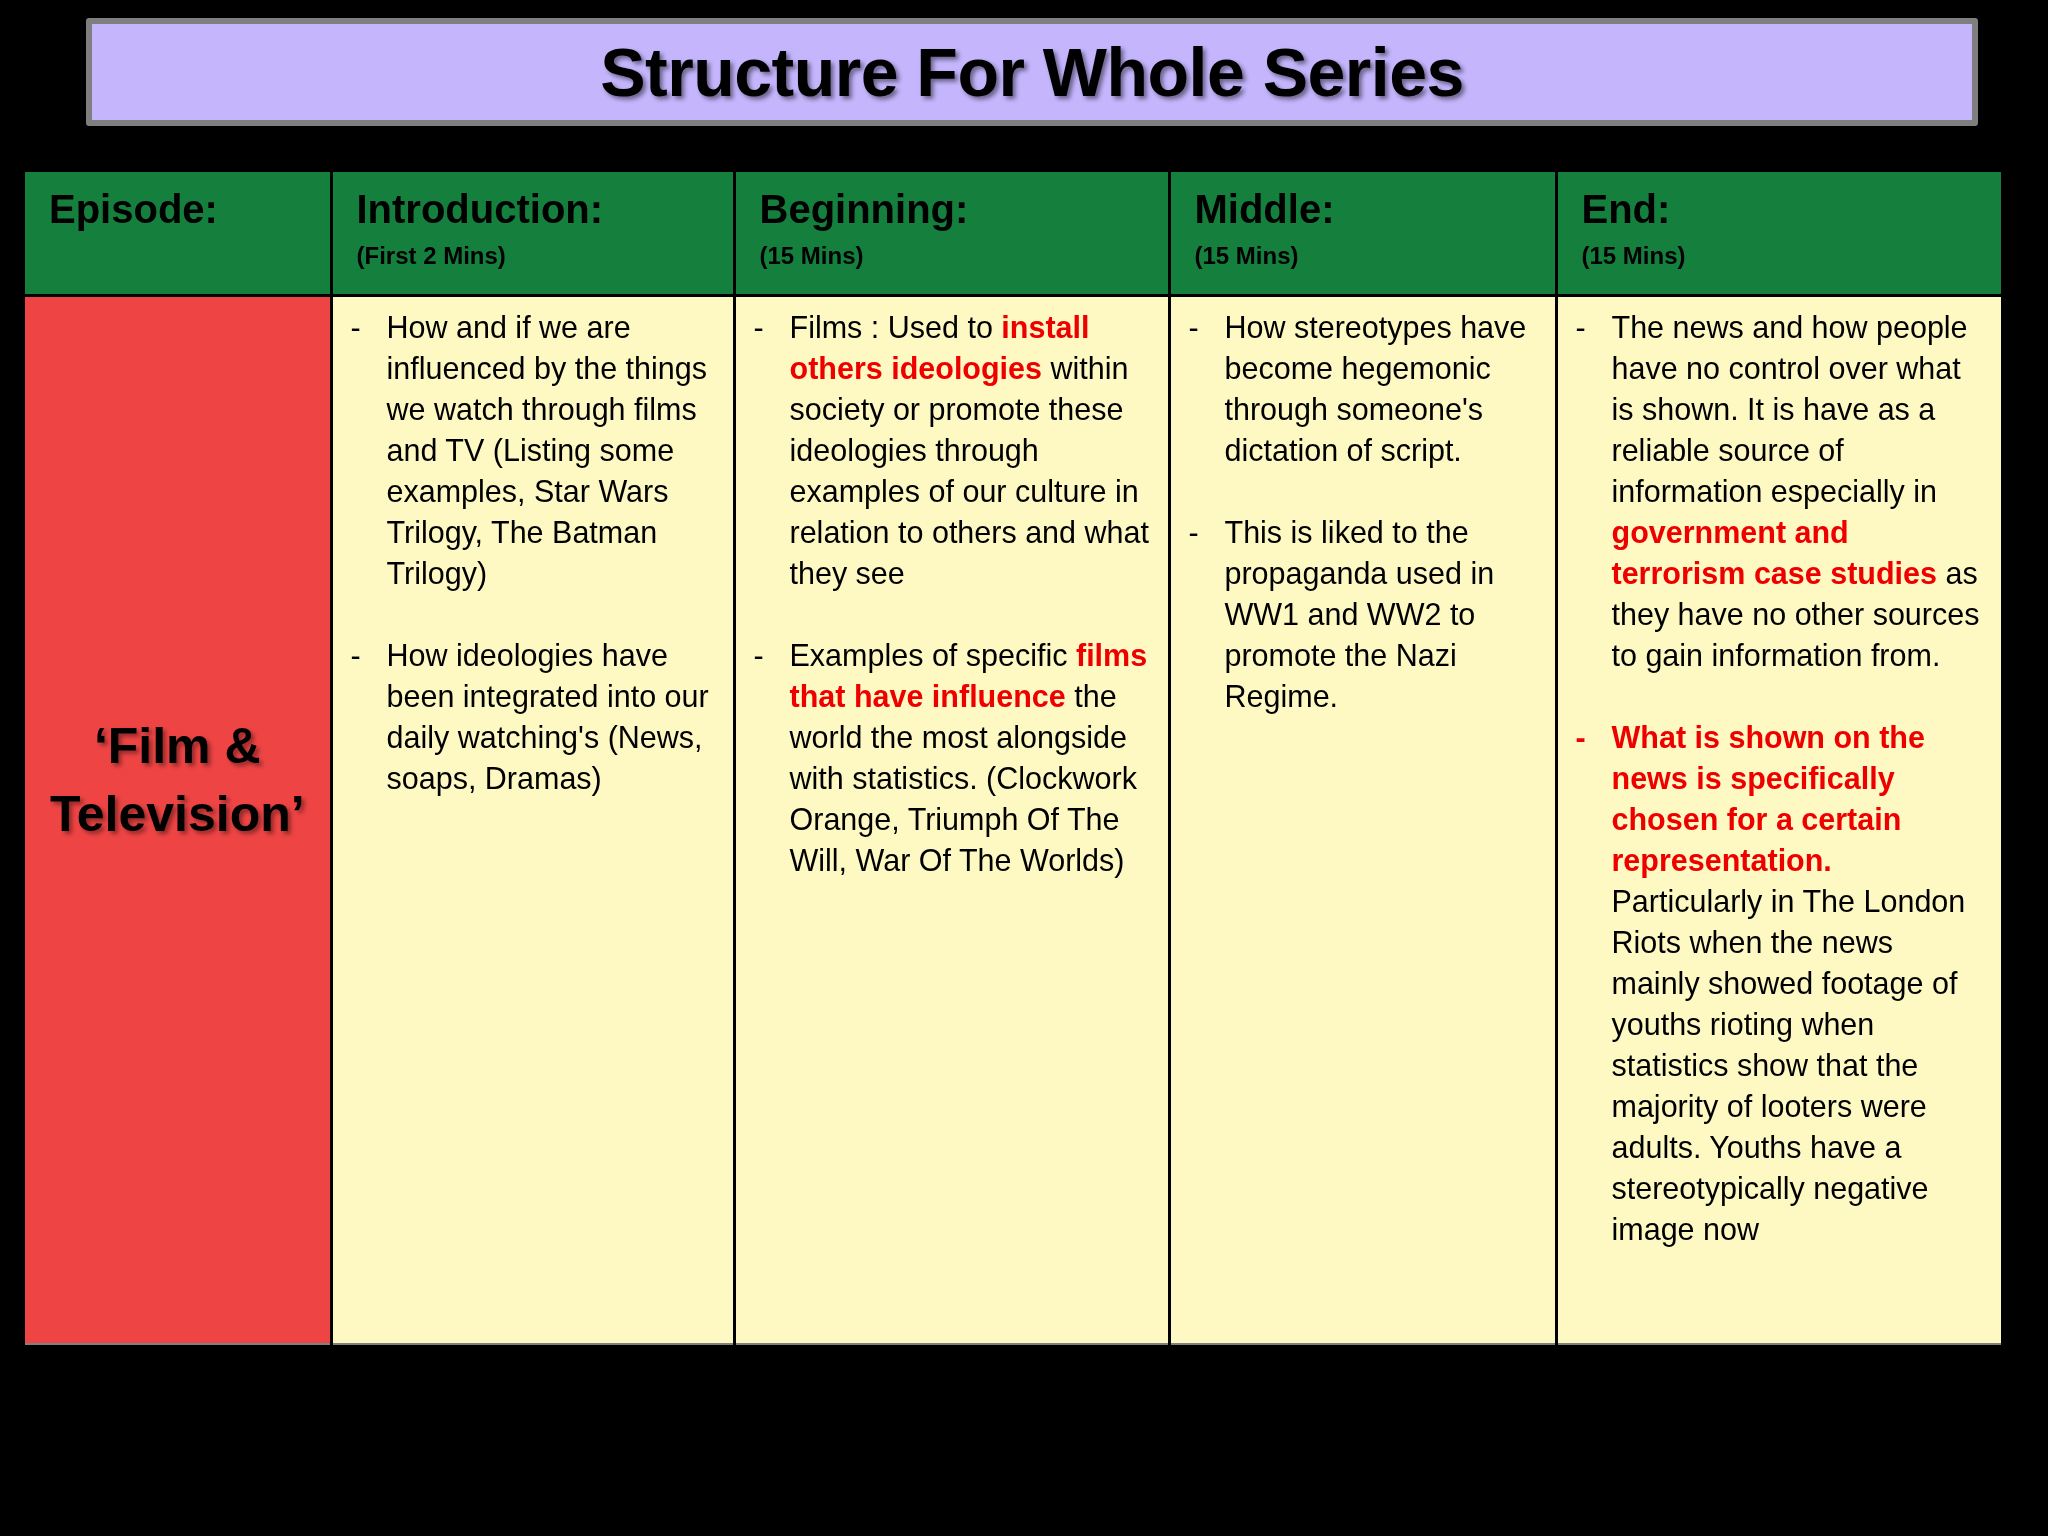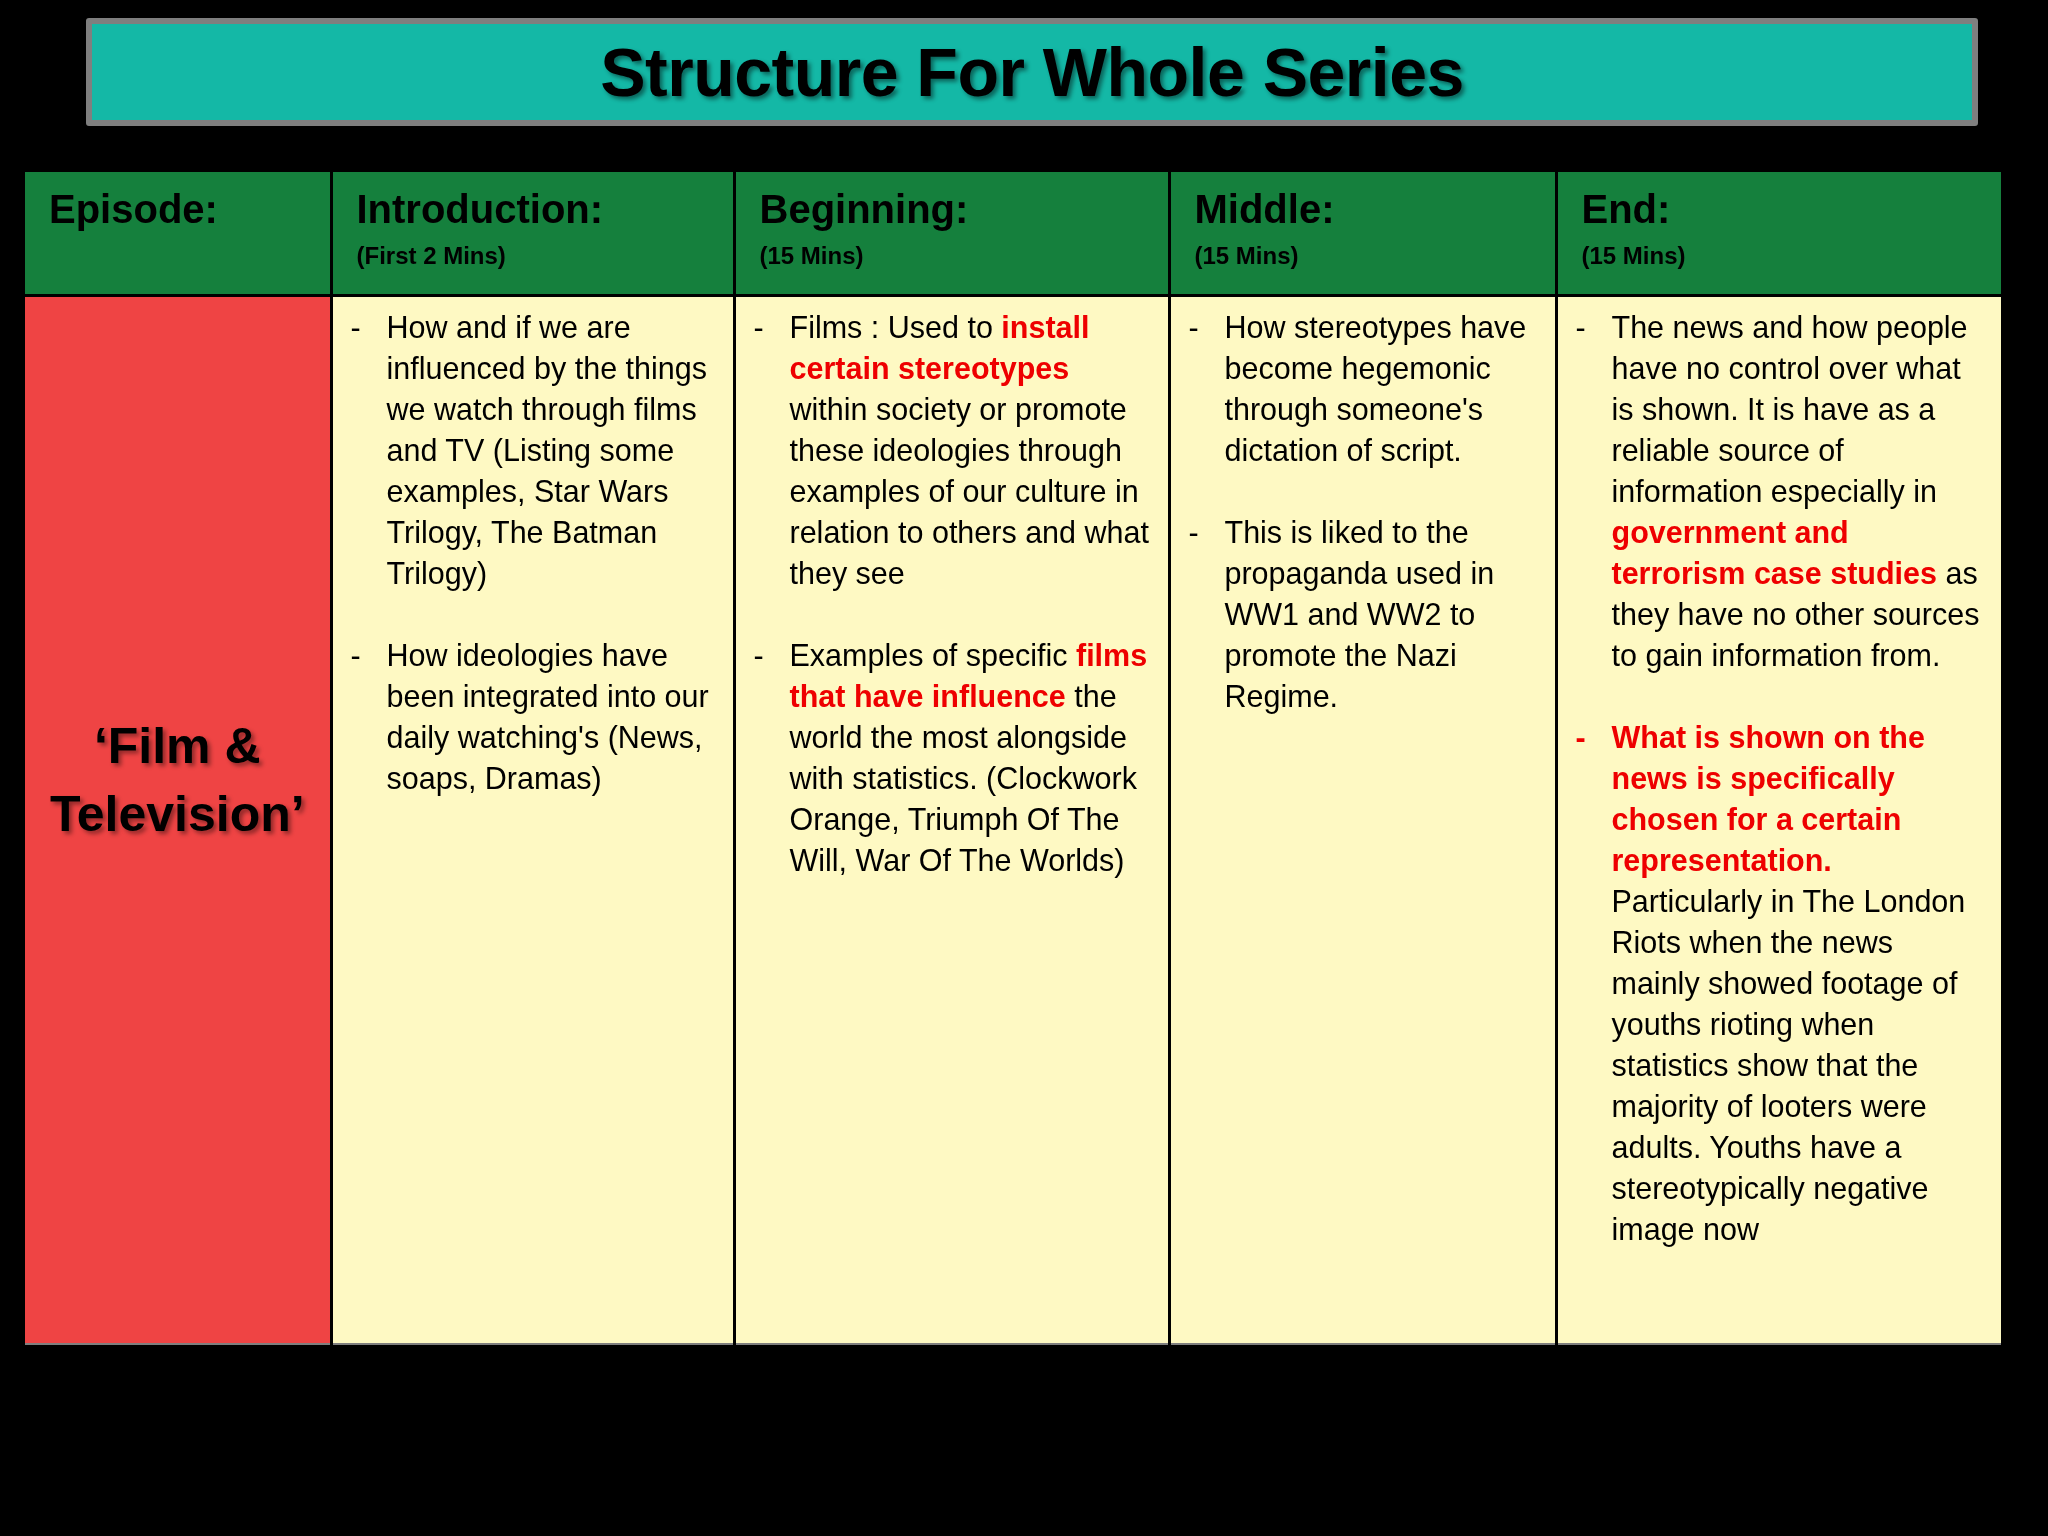--- a/index.html
+++ b/index.html
@@ -2,21 +2,21 @@
 <html><head>
 <meta charset="utf-8">
 <style>
   html, body { margin:0; padding:0; }
   body {
     width:2048px; height:1536px; background:#000; position:relative; overflow:hidden;
     font-family:"Liberation Sans", "DejaVu Sans", sans-serif;
   }
   .title-box {
     position:absolute; left:86px; top:18px; width:1880px; height:96px;
-    background:#14b8a6; border:6px solid #7f7f7f; border-radius:3px;
+    background:#c4b5fd; border:6px solid #7f7f7f; border-radius:3px;
     display:flex; align-items:center; justify-content:center;
   }
   .title-box h1 {
     margin:0; font-size:68px; font-weight:bold; color:#000;
     text-shadow:3px 3px 4px rgba(0,0,0,0.45);
     letter-spacing:-0.5px;
   }
   table.series {
     position:absolute; left:25px; top:172px; width:1976px;
     border-collapse:collapse; table-layout:fixed;
@@ -99,21 +99,21 @@
 
       <td class="edge-bottom">
         <ul class="bullets">
           <li><span>How and if we are influenced by the things we watch through films and TV (Listing some examples, Star Wars Trilogy, The Batman Trilogy)</span></li>
           <li><span>How ideologies have been integrated into our daily watching's (News, soaps, Dramas)</span></li>
         </ul>
       </td>
 
       <td class="edge-bottom">
         <ul class="bullets">
-          <li><span>Films : Used to </span><span class="red">install certain stereotypes</span><span> within society or promote these ideologies through examples of our culture in relation to others and what they see</span></li>
+          <li><span>Films : Used to </span><span class="red">install others ideologies</span><span> within society or promote these ideologies through examples of our culture in relation to others and what they see</span></li>
           <li><span>Examples of specific </span><span class="red">films that have influence</span><span> the world the most alongside with statistics. (Clockwork Orange, Triumph Of The Will, War Of The Worlds)</span></li>
         </ul>
       </td>
 
       <td class="edge-bottom">
         <ul class="bullets">
           <li><span>How stereotypes have become hegemonic through someone's dictation of script.</span></li>
           <li><span>This is liked to the propaganda used in WW1 and WW2 to promote the Nazi Regime.</span></li>
         </ul>
       </td>

